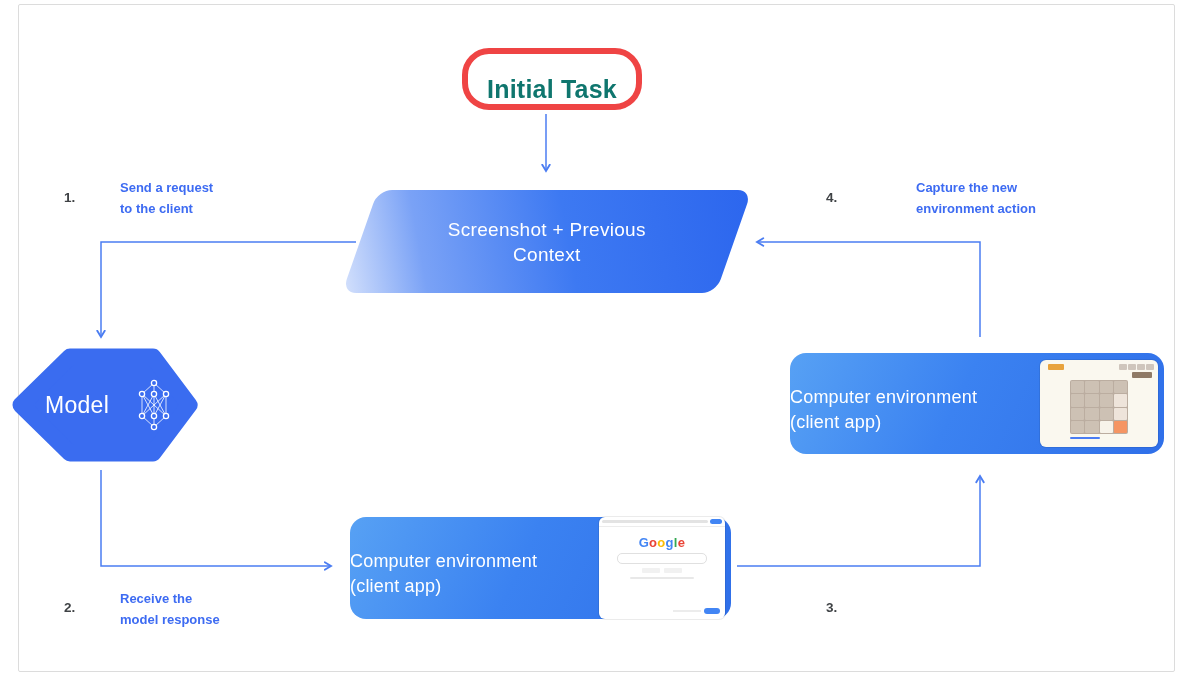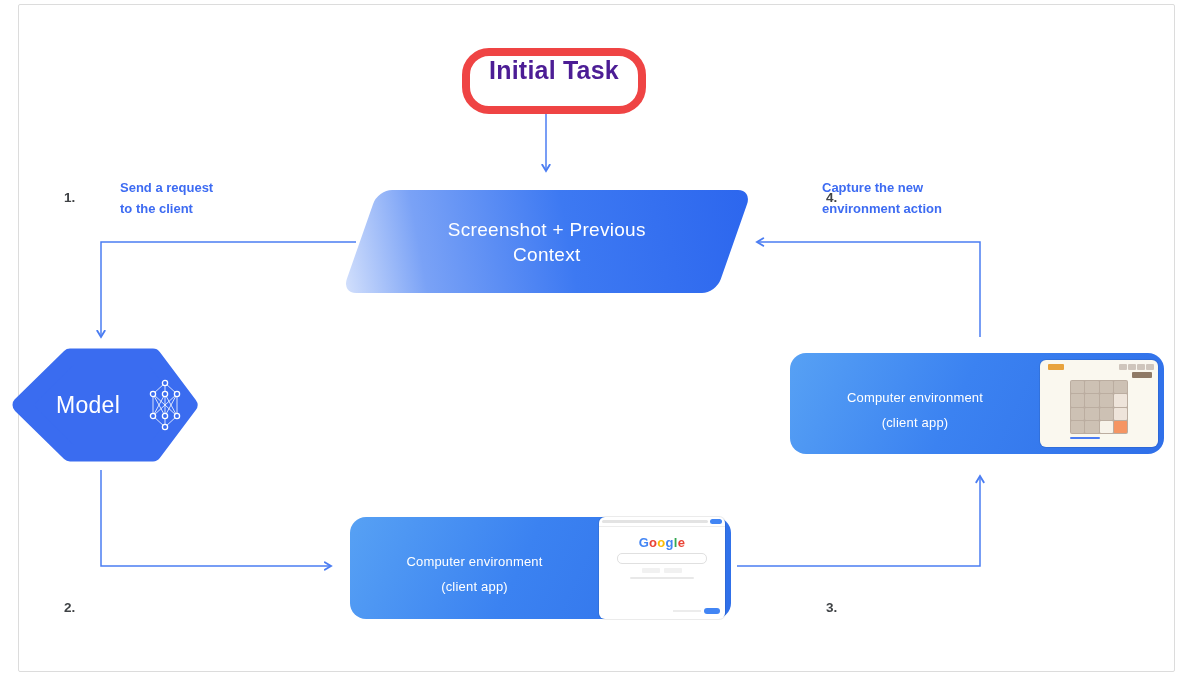--- a/index.html
+++ b/index.html
@@ -11,56 +11,56 @@
     position:absolute;left:18px;top:4px;right:5px;bottom:5px;
     border:1px solid #dcdcdc;border-radius:2px;pointer-events:none;
   }
   
   svg.connectors{position:absolute;left:0;top:0;}
   svg.connectors path{fill:none;stroke:#4b7df2;stroke-width:1.5;}
 
   
   .pill{
     position:absolute;left:462px;top:48px;width:168px;height:50px;
-    border:8px solid #ef4444;border-radius:27px;background:#fff;
-    display:flex;align-items:flex-start;justify-content:center;
-    color:#4c1d95;font-size:25px;font-weight:600;letter-spacing:.2px;
+    border:6px solid #ef4444;border-radius:27px;background:#fff;
+    display:flex;align-items:flex-end;justify-content:center;
+    color:#0f766e;font-size:25px;font-weight:600;letter-spacing:.2px;
   }
 
   
   .para{
     position:absolute;left:378px;top:190px;width:374px;height:103px;
     transform:skewX(-19.3deg);transform-origin:top left;border-radius:14px;
     background:linear-gradient(62deg,#d6e2fc 0%,#7aa2f6 20%,#3d79f2 55%,#2c66ee 100%);
     display:flex;align-items:center;justify-content:center;
   }
   .para .inner{
     transform:skewX(19.3deg);color:#fff;font-size:19px;font-weight:500;
     text-align:center;line-height:25px;letter-spacing:.3px;
   }
 
   
   .hex-wrap{position:absolute;left:12px;top:348px;width:186px;height:114px;}
   .hex-wrap svg.hex{position:absolute;left:0;top:0;}
   .hex-content{
-    position:absolute;left:15px;top:0;width:100%;height:100%;
+    position:absolute;left:4px;top:0;width:100%;height:100%;
     display:flex;align-items:center;justify-content:center;gap:26px;color:#fff;
   }
   .hex-content .model-label{font-size:23px;font-weight:500;letter-spacing:.3px;}
 
   
   .env-box{
     position:absolute;border-radius:16px;
     background:linear-gradient(115deg,#57a1f4 0%,#3b82f1 45%,#2f6fe9 100%);
     display:flex;align-items:center;
   }
   .env-bottom{left:350px;top:517px;width:381px;height:102px;padding:0;}
   .env-right{left:790px;top:353px;width:374px;height:101px;}
   .env-text{
-    flex:1;color:#fff;font-size:13px;font-weight:500;text-align:center;
+    flex:1;color:#fff;font-size:18px;font-weight:500;text-align:left;
     line-height:25px;letter-spacing:.2px;margin-top:12px;
   }
   .thumb{
     background:#fff;border-radius:6px;margin-right:6px;flex:none;overflow:hidden;
     box-shadow:0 0 0 1px rgba(0,0,0,.08);position:relative;
   }
   .thumb-google{width:126px;height:102px;}
   .thumb-game{width:118px;height:87px;background:#faf8ef;}
 
   
@@ -230,21 +230,25 @@
     </div>
   </div>
 
   <div class="step-num" style="left:64px;top:190px;">1.</div>
   <div class="step-label" style="left:120px;top:177px;">
     <div>Send a request</div>
     <div>to the client</div>
   </div>
 
   <div class="step-num" style="left:64px;top:600px;">2.</div>
+  <div class="step-label" style="left:120px;top:588px;">
+    <div>Receive the</div>
+    <div>model response</div>
+  </div>
 
   <div class="step-num" style="left:826px;top:600px;">3.</div>
 
   <div class="step-num" style="left:826px;top:190px;">4.</div>
-  <div class="step-label" style="left:822px;top:177px;">
+  <div class="step-label" style="left:916px;top:177px;">
     <div>Capture the new</div>
     <div>environment action</div>
   </div>
 </div>
 
 </body></html>

